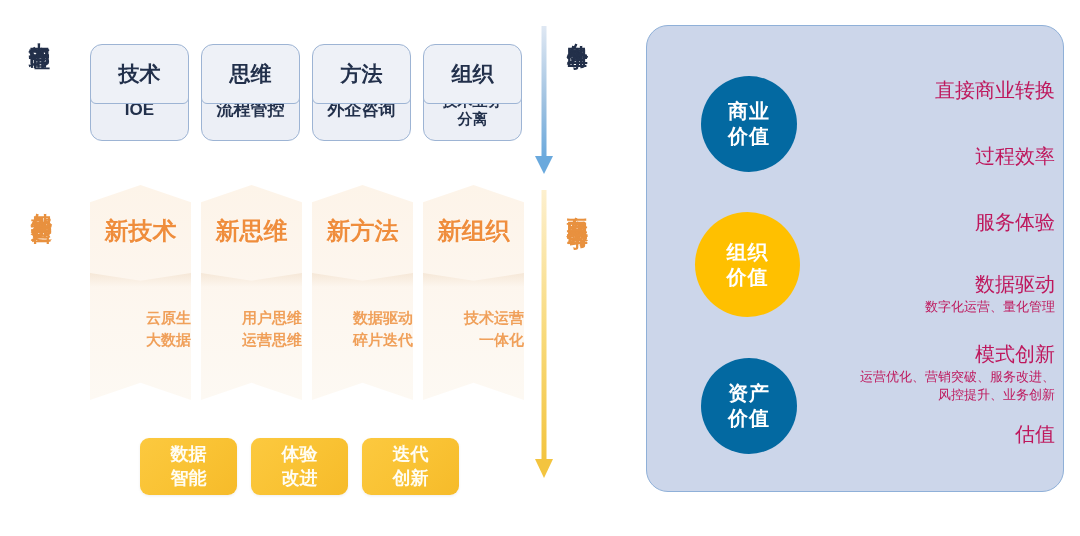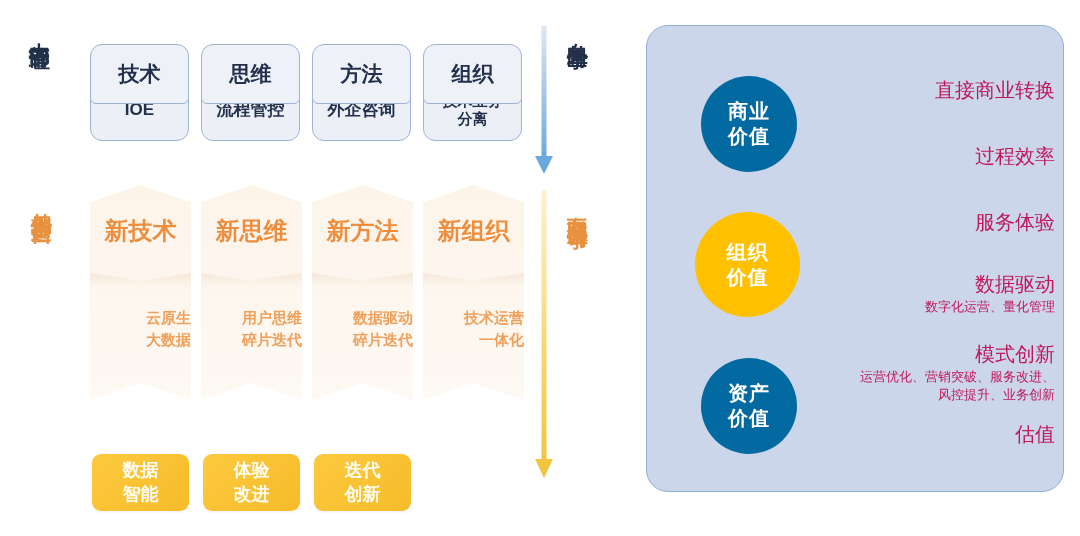--- a/index.html
+++ b/index.html
@@ -77,27 +77,28 @@
     text-shadow:0 1px 0 rgba(255,255,255,.6);
   }
   .banner .bsub{
     position:absolute;left:0;top:122px;width:101px;
     text-align:right;font-size:15px;font-weight:bold;
     color:#f0a05a;line-height:1.45;white-space:pre-line;
   }
 
   
   .pill{
-    position:absolute;top:454px;width:97px;height:57px;
+    position:absolute;top:438px;width:97px;height:57px;
     border-radius:9px;
     background:linear-gradient(135deg,#fcc93f 0%,#f9c233 55%,#f6bb2a 100%);
     display:flex;align-items:center;justify-content:center;
     text-align:center;color:#fffdf3;font-weight:bold;font-size:18px;
     line-height:1.28;white-space:pre-line;
     box-shadow:0 1px 3px rgba(0,0,0,.07);
+    margin-left:48px;
   }
 
   
   .arrow{position:absolute;}
   .arrow .stem{position:absolute;left:50%;transform:translateX(-50%);width:5px;}
   .arrow .head{
     position:absolute;left:50%;transform:translateX(-50%);
     width:0;height:0;border-left:9px solid transparent;border-right:9px solid transparent;
   }
   .arrow-blue{left:533px;top:26px;width:22px;height:148px;}
@@ -173,21 +174,21 @@
     <div class="divider"></div>
     <div class="btitle">新技术</div>
     <div class="bsub">云原生
 大数据</div>
   </div>
   <div class="banner" style="left:201px">
     <div class="shape"></div>
     <div class="divider"></div>
     <div class="btitle">新思维</div>
     <div class="bsub">用户思维
-碎片迭代</div>
+运营思维</div>
   </div>
   <div class="banner" style="left:312px">
     <div class="shape"></div>
     <div class="divider"></div>
     <div class="btitle">新方法</div>
     <div class="bsub">数据驱动
 碎片迭代</div>
   </div>
   <div class="banner" style="left:423px">
     <div class="shape"></div>

